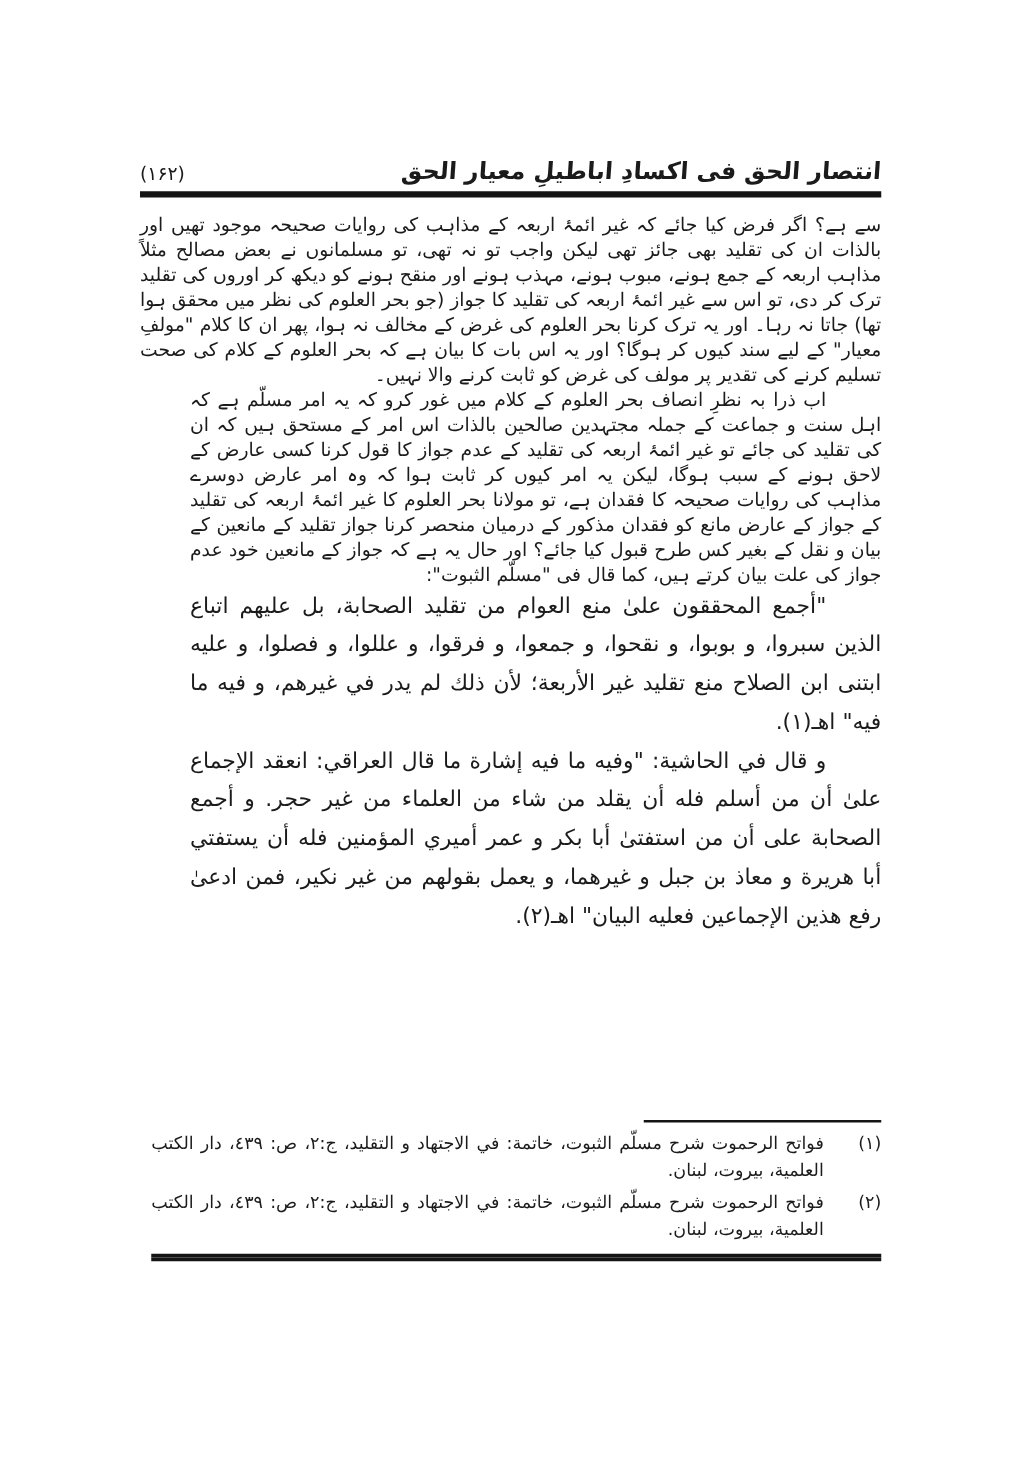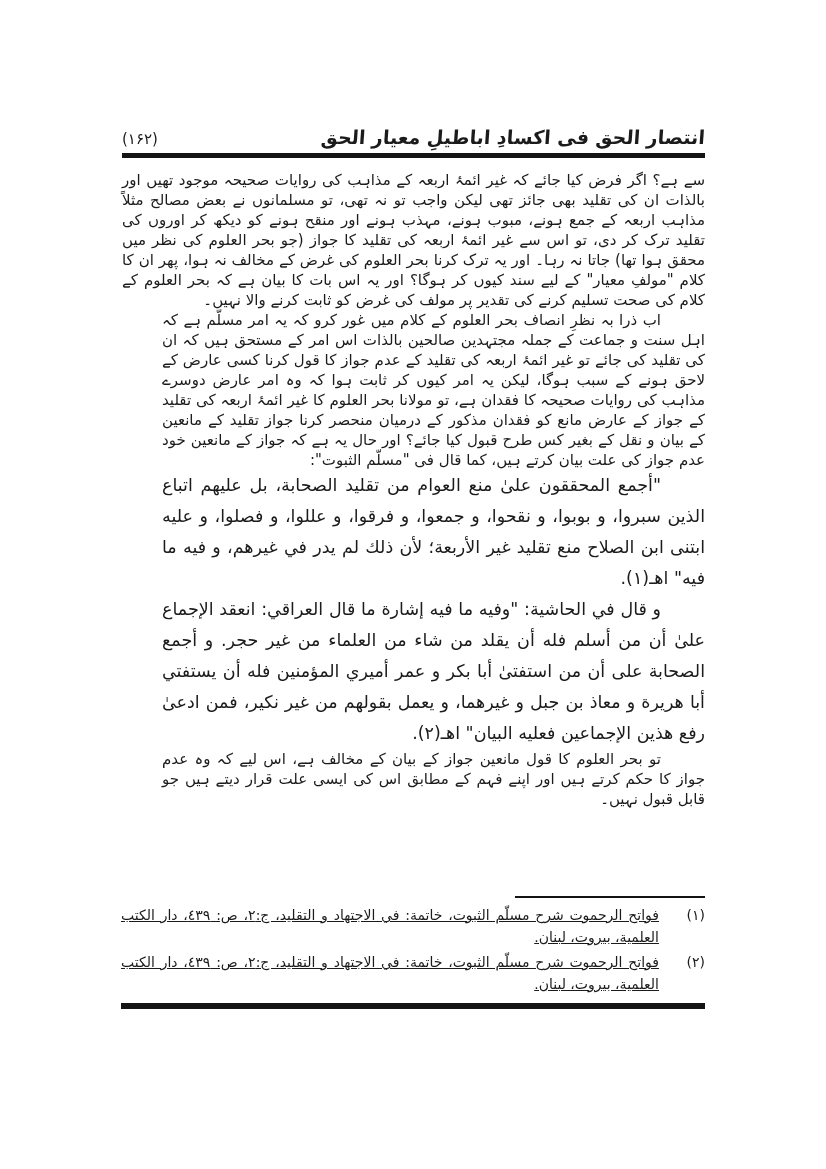--- a/index.html
+++ b/index.html
@@ -11,21 +11,21 @@
     width: 826px;
     height: 1169px;
     margin: 0 auto;
     background: #ffffff;
     color: #1b1b1b;
     overflow: hidden;
   }
 
   .content {
     position: absolute;
-    left: 122px;
+    left: 112px;
     right: 121px;
     top: 0;
   }
 
   
   .page-header {
     display: flex;
     justify-content: space-between;
     align-items: flex-end;
     padding-top: 126px;
@@ -86,21 +86,20 @@
     line-height: 22px;
     margin-bottom: 3px;
   }
   .footnote .marker {
     flex: 0 0 46px;
     white-space: nowrap;
   }
   .footnote .ftext {
     flex: 1;
     text-align: justify;
-    text-decoration: underline;
   }
 
   .rule-bottom {
     margin-top: 8px;
     height: 2px;                
     border-top: 3px solid #141414;
     border-bottom: 3px solid #141414;
   }
 </style>
 </head>
@@ -115,21 +114,20 @@
       <span class="book-title">انتصار الحق فی اکسادِ اباطیلِ معیار الحق</span>
     </div>
 
     <div class="rule-top"></div>
 
     <div class="body-text">
       <p class="para urdu">سے ہے؟ اگر فرض کیا جائے کہ غیر ائمۂ اربعہ کے مذاہب کی روایات صحیحہ موجود تھیں اور بالذات ان کی تقلید بھی جائز تھی لیکن واجب تو نہ تھی، تو مسلمانوں نے بعض مصالح مثلاً مذاہب اربعہ کے جمع ہونے، مبوب ہونے، مہذب ہونے اور منقح ہونے کو دیکھ کر اوروں کی تقلید ترک کر دی، تو اس سے غیر ائمۂ اربعہ کی تقلید کا جواز (جو بحر العلوم کی نظر میں محقق ہوا تھا) جاتا نہ رہا۔ اور یہ ترک کرنا بحر العلوم کی غرض کے مخالف نہ ہوا، پھر ان کا کلام "مولفِ معیار" کے لیے سند کیوں کر ہوگا؟ اور یہ اس بات کا بیان ہے کہ بحر العلوم کے کلام کی صحت تسلیم کرنے کی تقدیر پر مولف کی غرض کو ثابت کرنے والا نہیں۔</p>
       <p class="para urdu indent">اب ذرا بہ نظرِ انصاف بحر العلوم کے کلام میں غور کرو کہ یہ امر مسلّم ہے کہ اہل سنت و جماعت کے جملہ مجتہدین صالحین بالذات اس امر کے مستحق ہیں کہ ان کی تقلید کی جائے تو غیر ائمۂ اربعہ کی تقلید کے عدم جواز کا قول کرنا کسی عارض کے لاحق ہونے کے سبب ہوگا، لیکن یہ امر کیوں کر ثابت ہوا کہ وہ امر عارض دوسرے مذاہب کی روایات صحیحہ کا فقدان ہے، تو مولانا بحر العلوم کا غیر ائمۂ اربعہ کی تقلید کے جواز کے عارض مانع کو فقدان مذکور کے درمیان منحصر کرنا جواز تقلید کے مانعین کے بیان و نقل کے بغیر کس طرح قبول کیا جائے؟ اور حال یہ ہے کہ جواز کے مانعین خود عدم جواز کی علت بیان کرتے ہیں، کما قال فی "مسلّم الثبوت":</p>
       <p class="para arabic indent">"أجمع المحققون علىٰ منع العوام من تقليد الصحابة، بل عليهم اتباع الذين سبروا، و بوبوا، و نقحوا، و جمعوا، و فرقوا، و عللوا، و فصلوا، و عليه ابتنى ابن الصلاح منع تقليد غير الأربعة؛ لأن ذلك لم يدر في غيرهم، و فيه ما فيه" اهـ(١).</p>
       <p class="para arabic indent">و قال في الحاشية: "وفيه ما فيه إشارة ما قال العراقي: انعقد الإجماع علىٰ أن من أسلم فله أن يقلد من شاء من العلماء من غير حجر. و أجمع الصحابة على أن من استفتىٰ أبا بكر و عمر أميري المؤمنين فله أن يستفتي أبا هريرة و معاذ بن جبل و غيرهما، و يعمل بقولهم من غير نكير، فمن ادعىٰ رفع هذين الإجماعين فعليه البيان" اهـ(٢).</p>
-      <p class="para urdu indent">تو بحر العلوم کا قول مانعین جواز کے بیان کے مخالف ہے، اس لیے کہ وہ عدم جواز کا حکم کرتے ہیں اور اپنے فہم کے مطابق اس کی ایسی علت قرار دیتے ہیں جو قابل قبول نہیں۔</p>
     </div>
 
   </div>
 
   <div class="footer-block">
 
     <div class="foot-sep"></div>
 
     <div class="footnotes">
       <div class="footnote">

